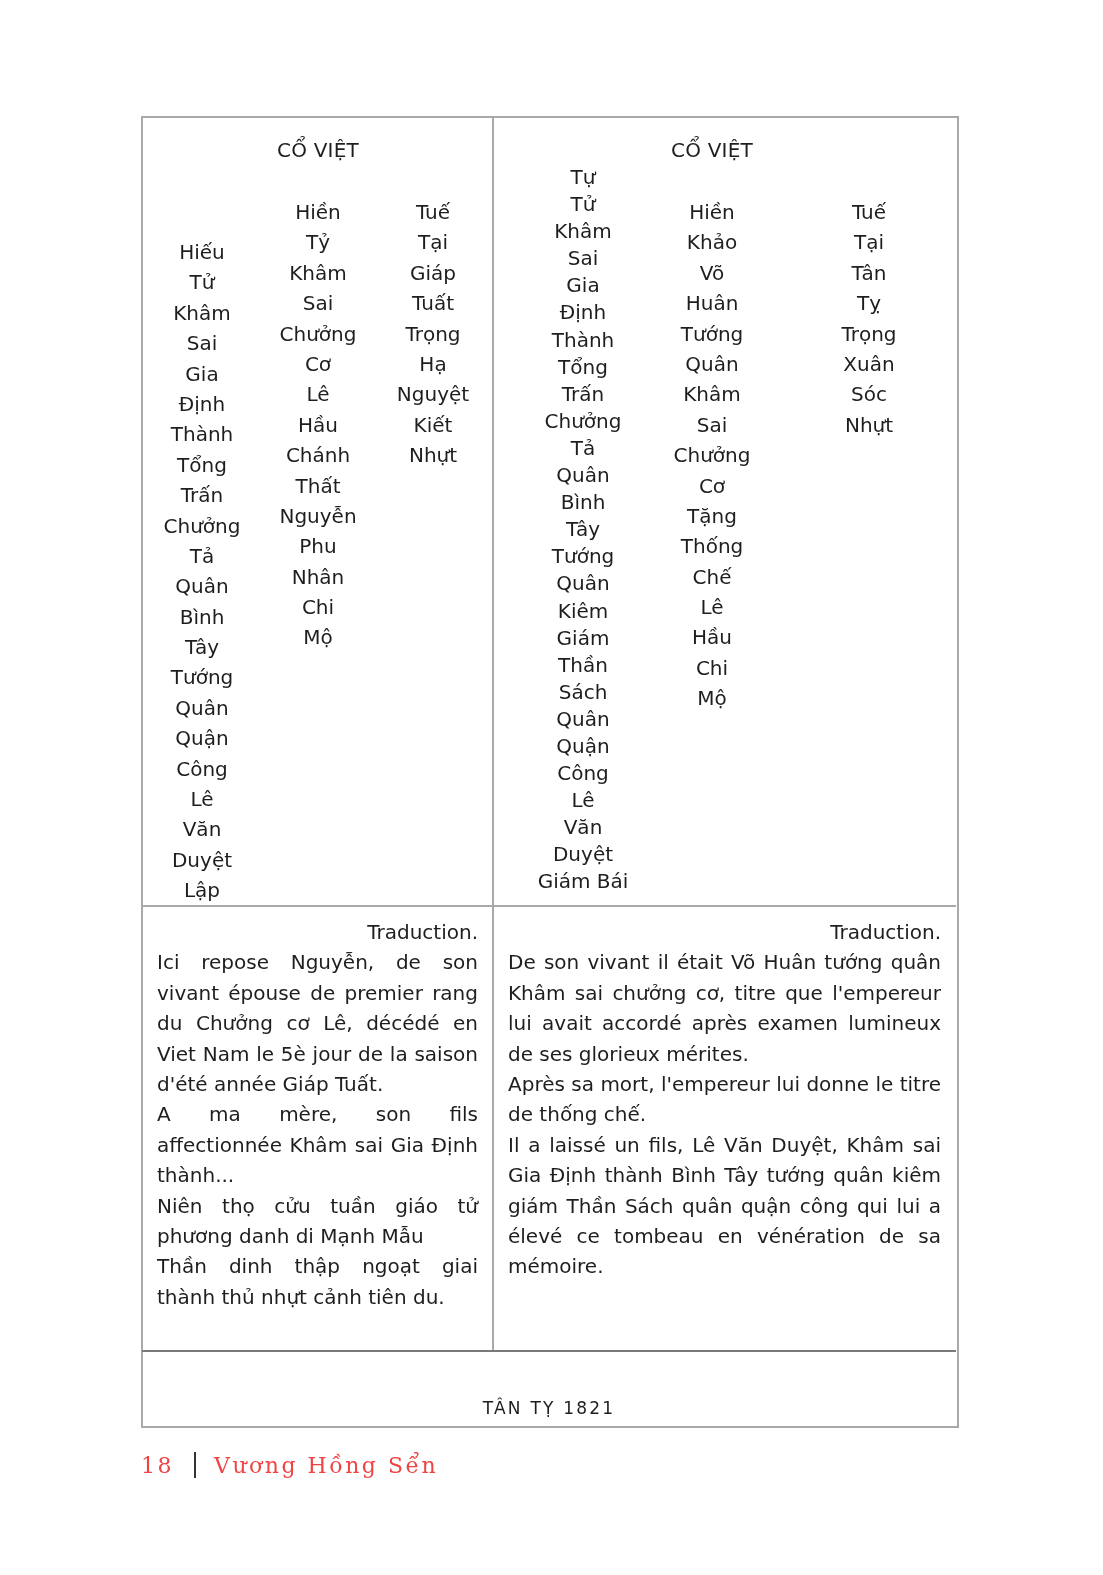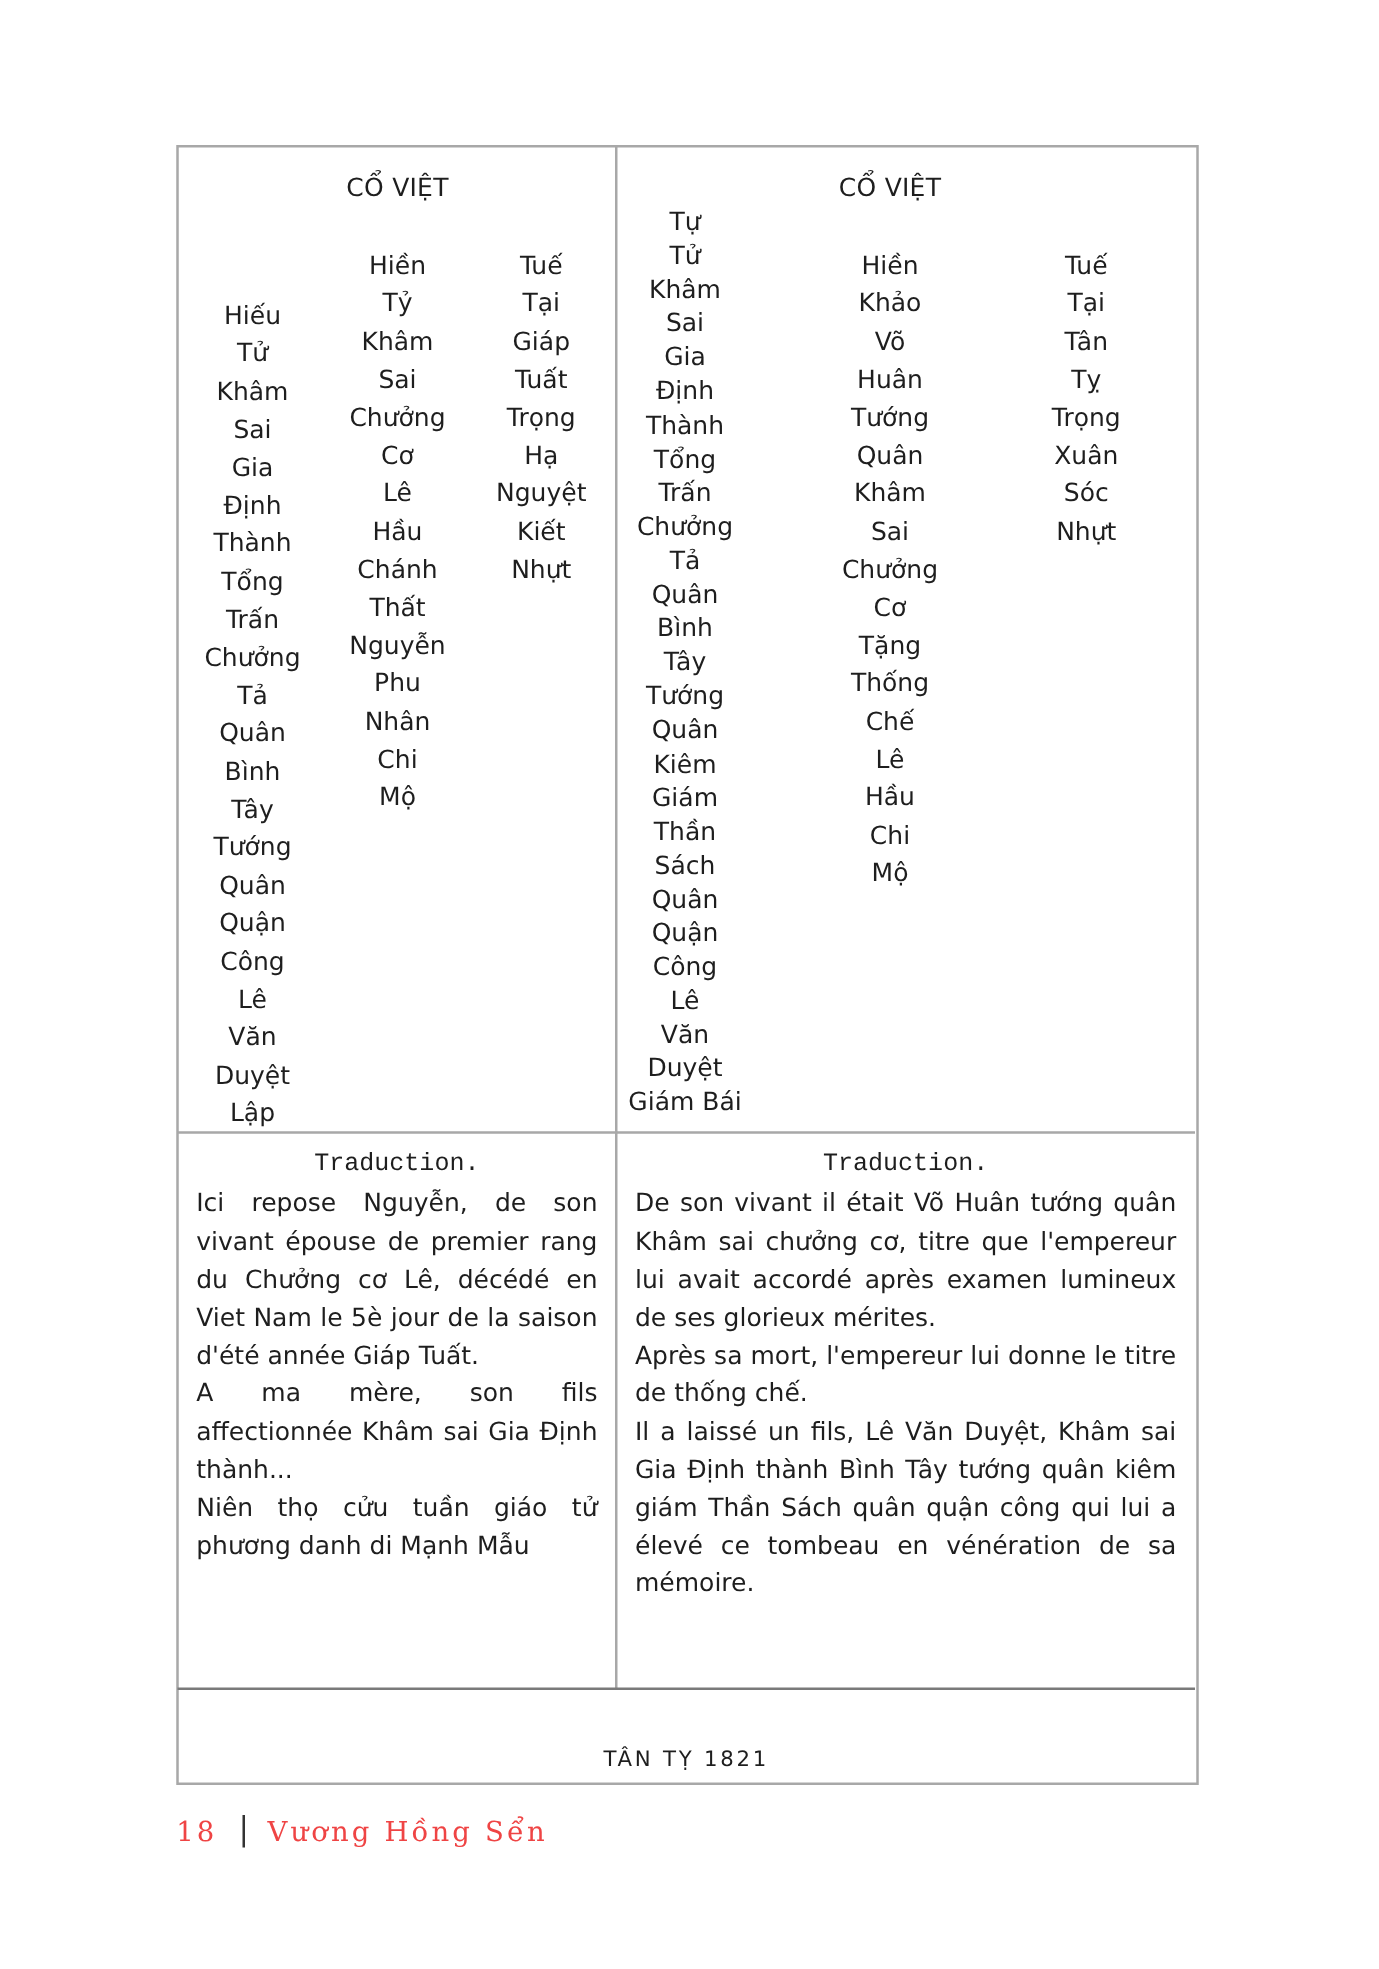--- a/index.html
+++ b/index.html
@@ -9,21 +9,21 @@
            border: 2px solid #a8a8a8; box-sizing: content-box; }
   .vline { position: absolute; width: 2px; background: #a8a8a8; }
   .hline { position: absolute; height: 2px; background: #a8a8a8; }
   .hline.dark { background: #7a7a7a; }
   .title { position: absolute; font-size: 20px; letter-spacing: 0.2px; transform: translateX(-50%); white-space: nowrap; line-height: 1; }
   .col { position: absolute; transform: translateX(-50%); text-align: center; font-size: 20px; white-space: nowrap; }
   .col .w { display: block; }
   .col.std .w { height: 30.4px; line-height: 30.4px; }
   .col.tight .w { height: 27.1px; line-height: 27.1px; }
   .trans { position: absolute; font-size: 20px; line-height: 30.4px; text-align: justify; }
-  .trans .head { display: block; text-align: center; font-family: Liberation Mono, monospace; }
+  .trans .head { display: block; text-align: right; }
   .trans .p { display: block; text-align: justify; text-align-last: left; }
   .dates { position: absolute; left: 141px; width: 816px; text-align: center; font-size: 17px; letter-spacing: 2.2px; }
   .dates .d { display: block; height: 35px; line-height: 35px; }
   .footer { position: absolute; left: 141px; top: 1452px; font-family: "DejaVu Serif", serif; font-size: 22px; letter-spacing: 2.5px; color: #ef4444; white-space: nowrap; }
   .footer .sep { display: inline-block; width: 2px; height: 26px; background: #333; vertical-align: -5px; margin: 0 18px 0 20px; }
 </style>
 </head>
 <body>
 
 <div class="table"></div>
@@ -79,21 +79,21 @@
     <span class="w">Giáp</span>
     <span class="w">Tuất</span>
     <span class="w">Trọng</span>
     <span class="w">Hạ</span>
     <span class="w">Nguyệt</span>
     <span class="w">Kiết</span>
     <span class="w">Nhựt</span>
   </div>
 
 <div class="title" style="left:712px; top:140px;">CỔ VIỆT</div>
-<div class="col tight" style="left:548px; top:164px;">
+<div class="col tight" style="left:583px; top:164px;">
     <span class="w">Tự</span>
     <span class="w">Tử</span>
     <span class="w">Khâm</span>
     <span class="w">Sai</span>
     <span class="w">Gia</span>
     <span class="w">Định</span>
     <span class="w">Thành</span>
     <span class="w">Tổng</span>
     <span class="w">Trấn</span>
     <span class="w">Chưởng</span>
@@ -143,20 +143,21 @@
     <span class="w">Xuân</span>
     <span class="w">Sóc</span>
     <span class="w">Nhựt</span>
   </div>
 
 <div class="trans" style="left:157px; top:917px; width:321px;">
   <span class="head">Traduction.</span>
   <span class="p">Ici repose Nguyễn, de son vivant épouse de premier rang du Chưởng cơ Lê, décédé en Viet Nam le 5è jour de la saison d'été année Giáp Tuất.</span>
   <span class="p">A ma mère, son fils affectionnée Khâm sai Gia Định thành...</span>
   <span class="p">Niên thọ cửu tuần giáo tử phương danh di Mạnh Mẫu</span>
+  <span class="p">Thần dinh thập ngoạt giai thành thủ nhựt cảnh tiên du.</span>
 </div>
 <div class="trans" style="left:508px; top:917px; width:433px;">
   <span class="head">Traduction.</span>
   <span class="p">De son vivant il était Võ Huân tướng quân Khâm sai chưởng cơ, titre que l'empereur lui avait accordé après examen lumineux de ses glorieux mérites.</span>
   <span class="p">Après sa mort, l'empereur lui donne le titre de thống chế.</span>
   <span class="p">Il a laissé un fils, Lê Văn Duyệt, Khâm sai Gia Định thành Bình Tây tướng quân kiêm giám Thần Sách quân quận công qui lui a élevé ce tombeau en vénération de sa mémoire.</span>
 </div>
 
 <div class="dates" style="top:1391px;">
   <span class="d">TÂN TỴ 1821</span>

